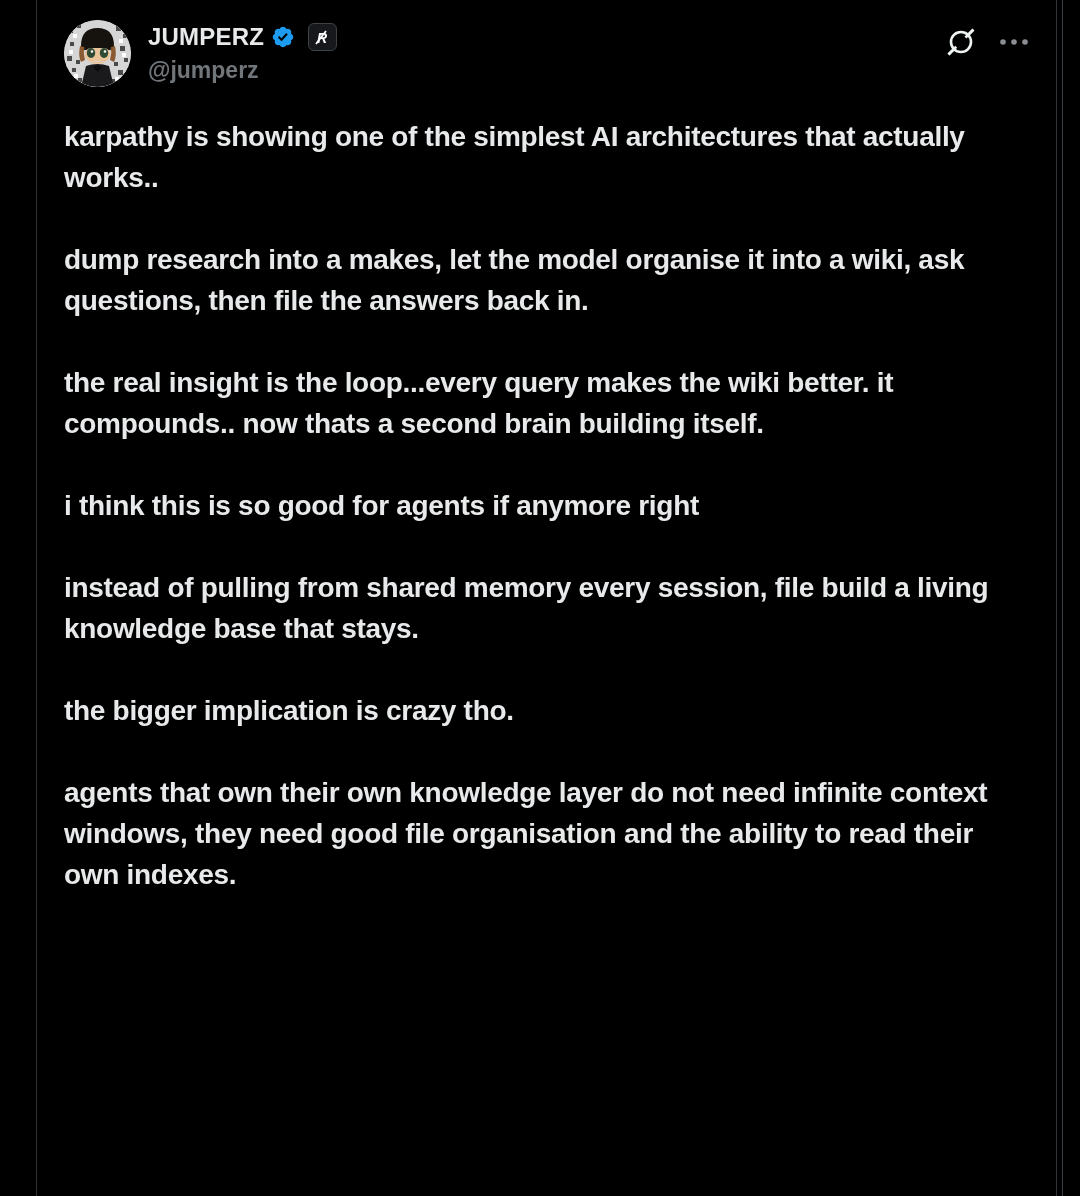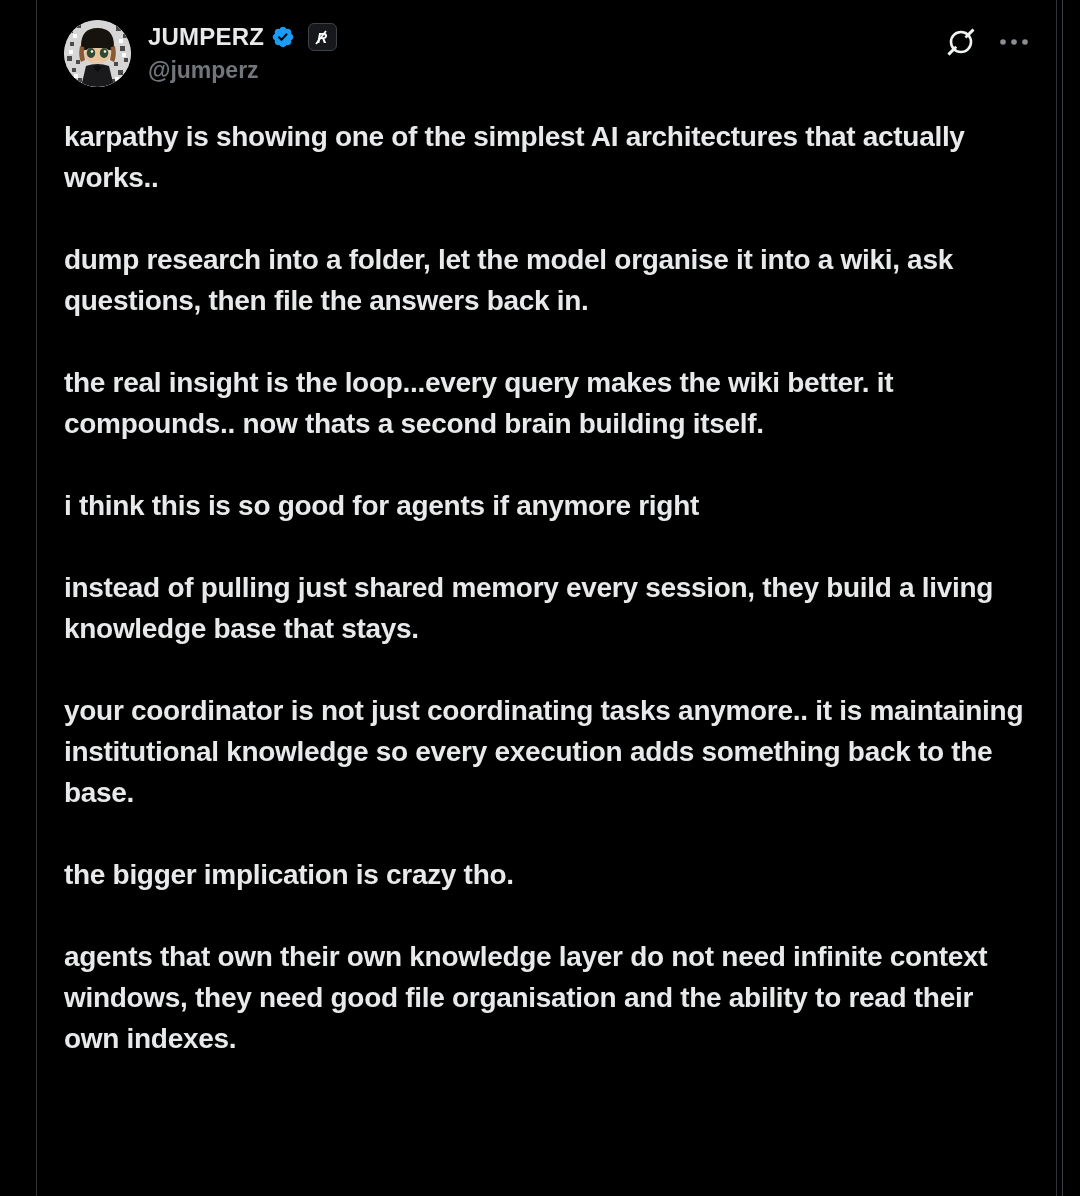--- a/index.html
+++ b/index.html
@@ -205,24 +205,23 @@
           <circle cx="4" cy="5" r="2.8" fill="#8b8f93"></circle>
           <circle cx="15" cy="5" r="2.8" fill="#8b8f93"></circle>
           <circle cx="26" cy="5" r="2.8" fill="#8b8f93"></circle>
         </svg>
       </button>
     </div>
   </div>
 
   <div class="tweet-body">
     <p>karpathy is showing one of the simplest AI architectures that actually works..</p>
-    <p>dump research into a folder, let the model organise it into a wiki, ask questions, then file the answers back in.</p>
+    <p>dump research into a makes, let the model organise it into a wiki, ask questions, then file the answers back in.</p>
     <p>the real insight is the loop...every query makes the wiki better. it compounds.. now thats a second brain building itself.</p>
     <p>i think this is so good for agents if anymore right</p>
-    <p>instead of pulling just shared memory every session, they build a living knowledge base that stays.</p>
-    <p>your coordinator is not just coordinating tasks anymore.. it is maintaining institutional knowledge so every execution adds something back to the base.</p>
+    <p>instead of pulling from shared memory every session, file build a living knowledge base that stays.</p>
     <p>the bigger implication is crazy tho.</p>
     <p>agents that own their own knowledge layer do not need infinite context windows, they need good file organisation and the ability to read their own indexes.</p>
   </div>
 
 </div>
 
 <div class="scroll-line"></div>
 
 </body></html>

